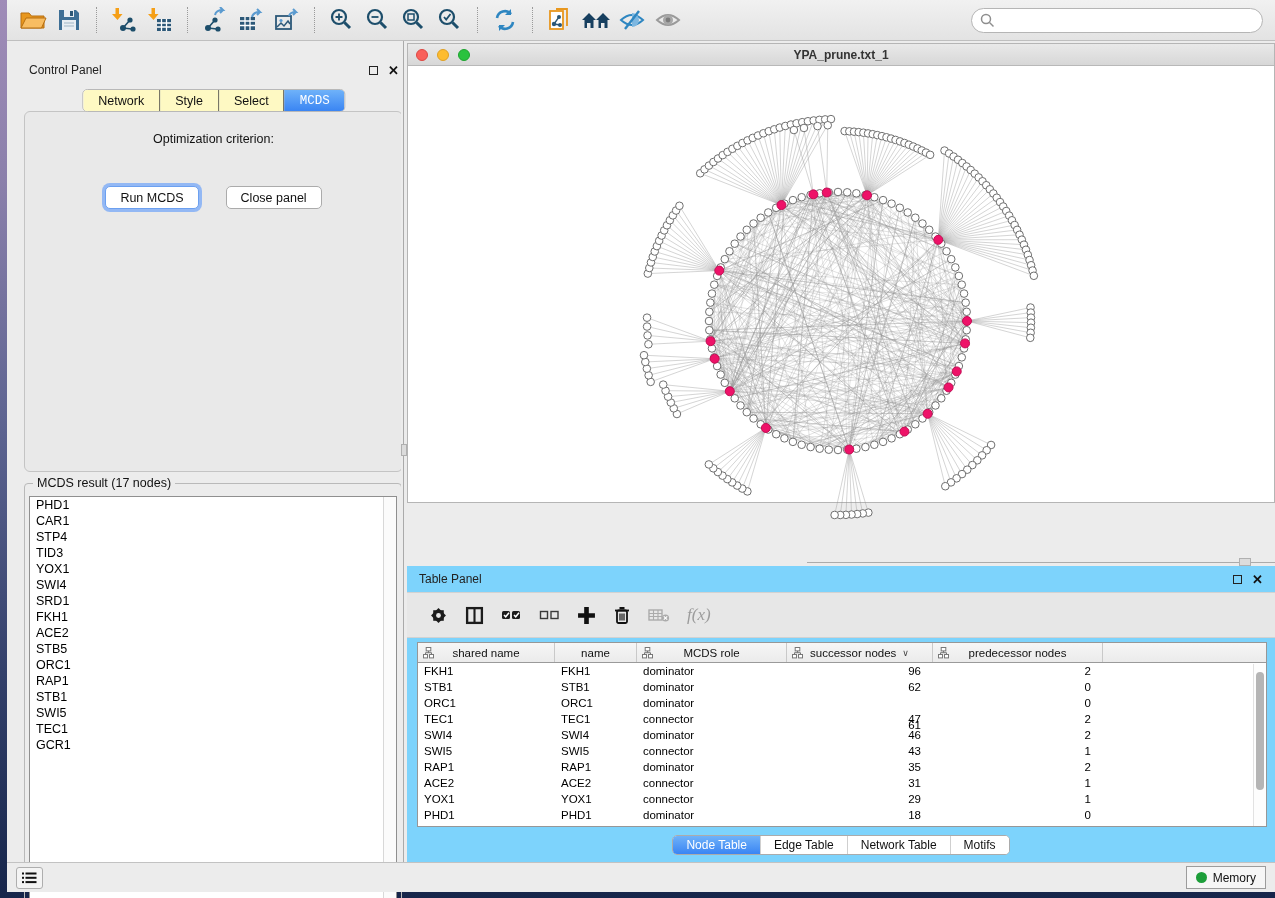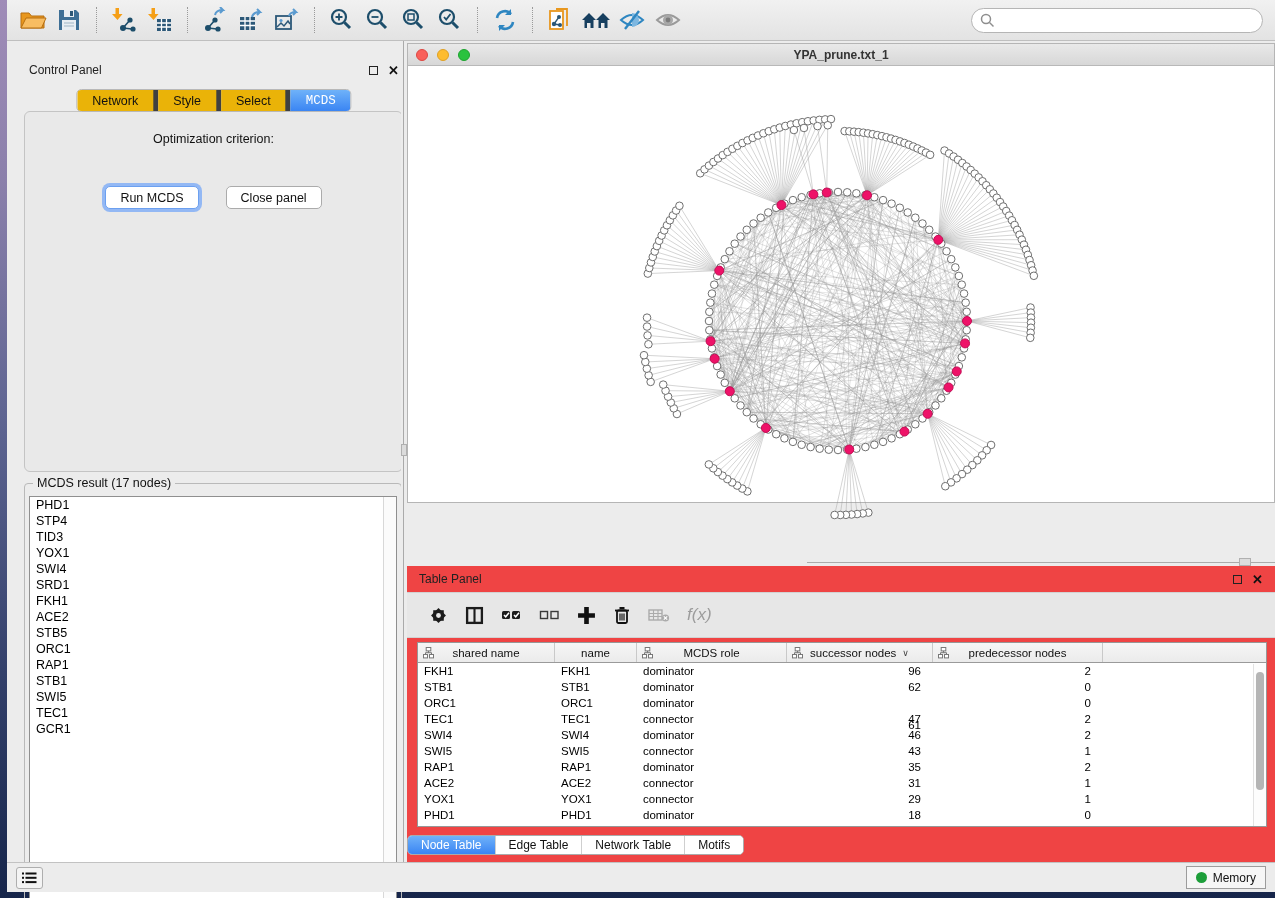--- a/index.html
+++ b/index.html
@@ -26,22 +26,22 @@
 
   
   .control-panel { position:absolute; left:0; top:16px; width:394px; height:100%; background:#ececec;margin-left:10px; }
   .panel-header { height:26px; display:flex; align-items:center; padding:0 12px; }
   .panel-title { font-size:12px; color:#222; }
   .panel-btns { margin-left:auto; display:flex; align-items:center; gap:10px; }
   .float-ico { width:9px; height:9px; border:1.5px solid #222; display:inline-block; }
   .close-ico { font-weight:bold; font-size:13px; color:#111; line-height:9px; }
   .ctrl-tabs { position:absolute; top:32px; left:50%; transform:translateX(-50%); z-index:2;
     display:flex; background:#fff; border:1px solid #b8b8b8; border-radius:5px; overflow:hidden; height:23px; }
-  .ctab { padding:0 15px; display:flex; align-items:center; font-size:12.5px; background:#eab308;
-    border-right:5px solid #404040; color:#111; cursor:default; }
+  .ctab { padding:0 15px; display:flex; align-items:center; font-size:12.5px; background:#fef9c3;
+    border-right:1px solid #404040; color:#111; cursor:default; }
   .ctab:last-child { border-right:none; }
   .ctab.active { background:linear-gradient(#6fb2f9,#3a85f3); color:#fff;font-family:Liberation Mono, monospace; }
   .ctrl-box { position:absolute; top:54px; left:7px; width:379px; height:361px;
     background:#e9e9e9; border:1px solid #c4c4c4; border-radius:6px; }
   .opt-label { position:absolute; top:20px; width:100%; text-align:center; font-size:12.5px; color:#111; }
   .criterion { position:absolute; top:40px; left:32px; width:314px; height:24px; background:#fff;
     border:1px solid #ababab; border-radius:5px; display:flex; align-items:center; font-size:12.5px; }
   .criterion .val { flex:1; padding:0 8px; white-space:nowrap; }
   .criterion .step { width:21px; height:20px; margin-right:2px; border-radius:4px;
     background:linear-gradient(#6fb2f9,#2f7df0); display:flex; flex-direction:column;
@@ -76,39 +76,39 @@
     display:flex; align-items:center; position:relative; }
   .traffic { display:flex; gap:9px; margin-left:8px; }
   .tl { width:12px; height:12px; border-radius:50%; }
   .tl.red { background:#f9605a; border:1px solid #dd4742; }
   .tl.yellow { background:#fdbc2f; border:1px solid #dfa023; }
   .tl.green { background:#2ac23f; border:1px solid #1da32f; }
   .net-title { position:absolute; left:0; right:0; text-align:center; font-size:12px; font-weight:600; color:#333; }
   .net-canvas { position:absolute; left:0; right:0; top:22px; bottom:0; background:#fff; }
 
   
-  .table-panel { position:absolute; left:0; right:0; top:525px; bottom:0; background:#ef4444; }
+  .table-panel { position:absolute; left:0; right:0; top:525px; bottom:0; background:#7dd3fc; }
   .tp-toolbar { position:absolute; left:0; right:0; top:26px; height:46px; background:#e7e7e7;
     border-top:1px solid #d2d2d2; border-bottom:1px solid #d2d2d2;
     display:flex; align-items:center; padding-left:22px; gap:17px; }
   .tpico { display:flex; align-items:center; justify-content:center; }
-  .fx { font-family:Liberation Sans, sans-serif; font-style:italic; color:#9c9c9c; font-size:17px; }
+  .fx { font-family:Liberation Serif, serif; font-style:italic; color:#9c9c9c; font-size:17px; }
   .tbl-wrap { position:absolute; left:10px; right:8px; top:76px; height:185px; background:#fff; border:1px solid #979797; overflow:hidden; }
   .tbl-head { display:flex; height:20px; background:linear-gradient(#f6f6f6,#ebebeb); border-bottom:1px solid #9a9a9a; }
   .th { position:relative; display:flex; align-items:center; justify-content:center;
     border-right:1px solid #c9c9c9; font-size:11.5px; color:#111; }
   .th .tree { position:absolute; left:5px; top:4px; }
   .th .sort { margin-left:6px; font-size:9px; color:#444; }
   .tbl-row { display:flex; height:16px; align-items:center; }
   .td { font-size:11.5px; color:#000; overflow:hidden; white-space:nowrap; }
   .td.l { padding-left:6px; text-align:left; }
   .td.r { padding-right:12px; text-align:right; }
   .tbl-scroll { position:absolute; top:21px; right:0; bottom:0; width:13px; background:#fdfdfd; border-left:1px solid #e2e2e2; }
   .tbl-thumb { position:absolute; top:8px; left:2px; width:8px; height:118px; background:#b5b5b5; border-radius:4px; }
-  .tp-tabs { position:absolute; left:0; right:0; top:269px; display:flex; justify-content:flex-start; }
+  .tp-tabs { position:absolute; left:0; right:0; top:269px; display:flex; justify-content:center; }
   .tp-tabgroup { display:flex; border:1px solid #ababab; border-radius:5px; overflow:hidden; height:20px; background:#fff; }
   .ttab { padding:0 13px; display:flex; align-items:center; font-size:12px; color:#111; background:#fff; border-right:1px solid #cfcfcf; }
   .ttab:last-child { border-right:none; }
   .ttab.active { background:linear-gradient(#6fb2f9,#3a85f3); color:#fff; }
 
   
   .status-bar { position:absolute; left:0; right:0; bottom:0; height:30px; background:#ececec;
     border-top:1px solid #c2c2c2; display:flex; align-items:center; padding:0 9px; }
   .listbtn { width:27px; height:22px; background:#f4f4f4; border:1px solid #aeaeae; border-radius:3px;
     display:flex; align-items:center; justify-content:center; }
@@ -284,20 +284,21 @@
         <div class="btn-row">
           <button class="pushbtn focused">Run MCDS</button>
           <button class="pushbtn">Close panel</button>
         </div>
       </div>
       <div class="mcds-group">
         <span class="mcds-legend">MCDS result (17 nodes)</span>
         <div class="mcds-list">
           <div class="mcds-scroll"></div>
         <div class="mcds-item">PHD1</div>
+            <div class="mcds-item">CAR1</div>
             <div class="mcds-item">STP4</div>
             <div class="mcds-item">TID3</div>
             <div class="mcds-item">YOX1</div>
             <div class="mcds-item">SWI4</div>
             <div class="mcds-item">SRD1</div>
             <div class="mcds-item">FKH1</div>
             <div class="mcds-item">ACE2</div>
             <div class="mcds-item">STB5</div>
             <div class="mcds-item">ORC1</div>
             <div class="mcds-item">RAP1</div>

